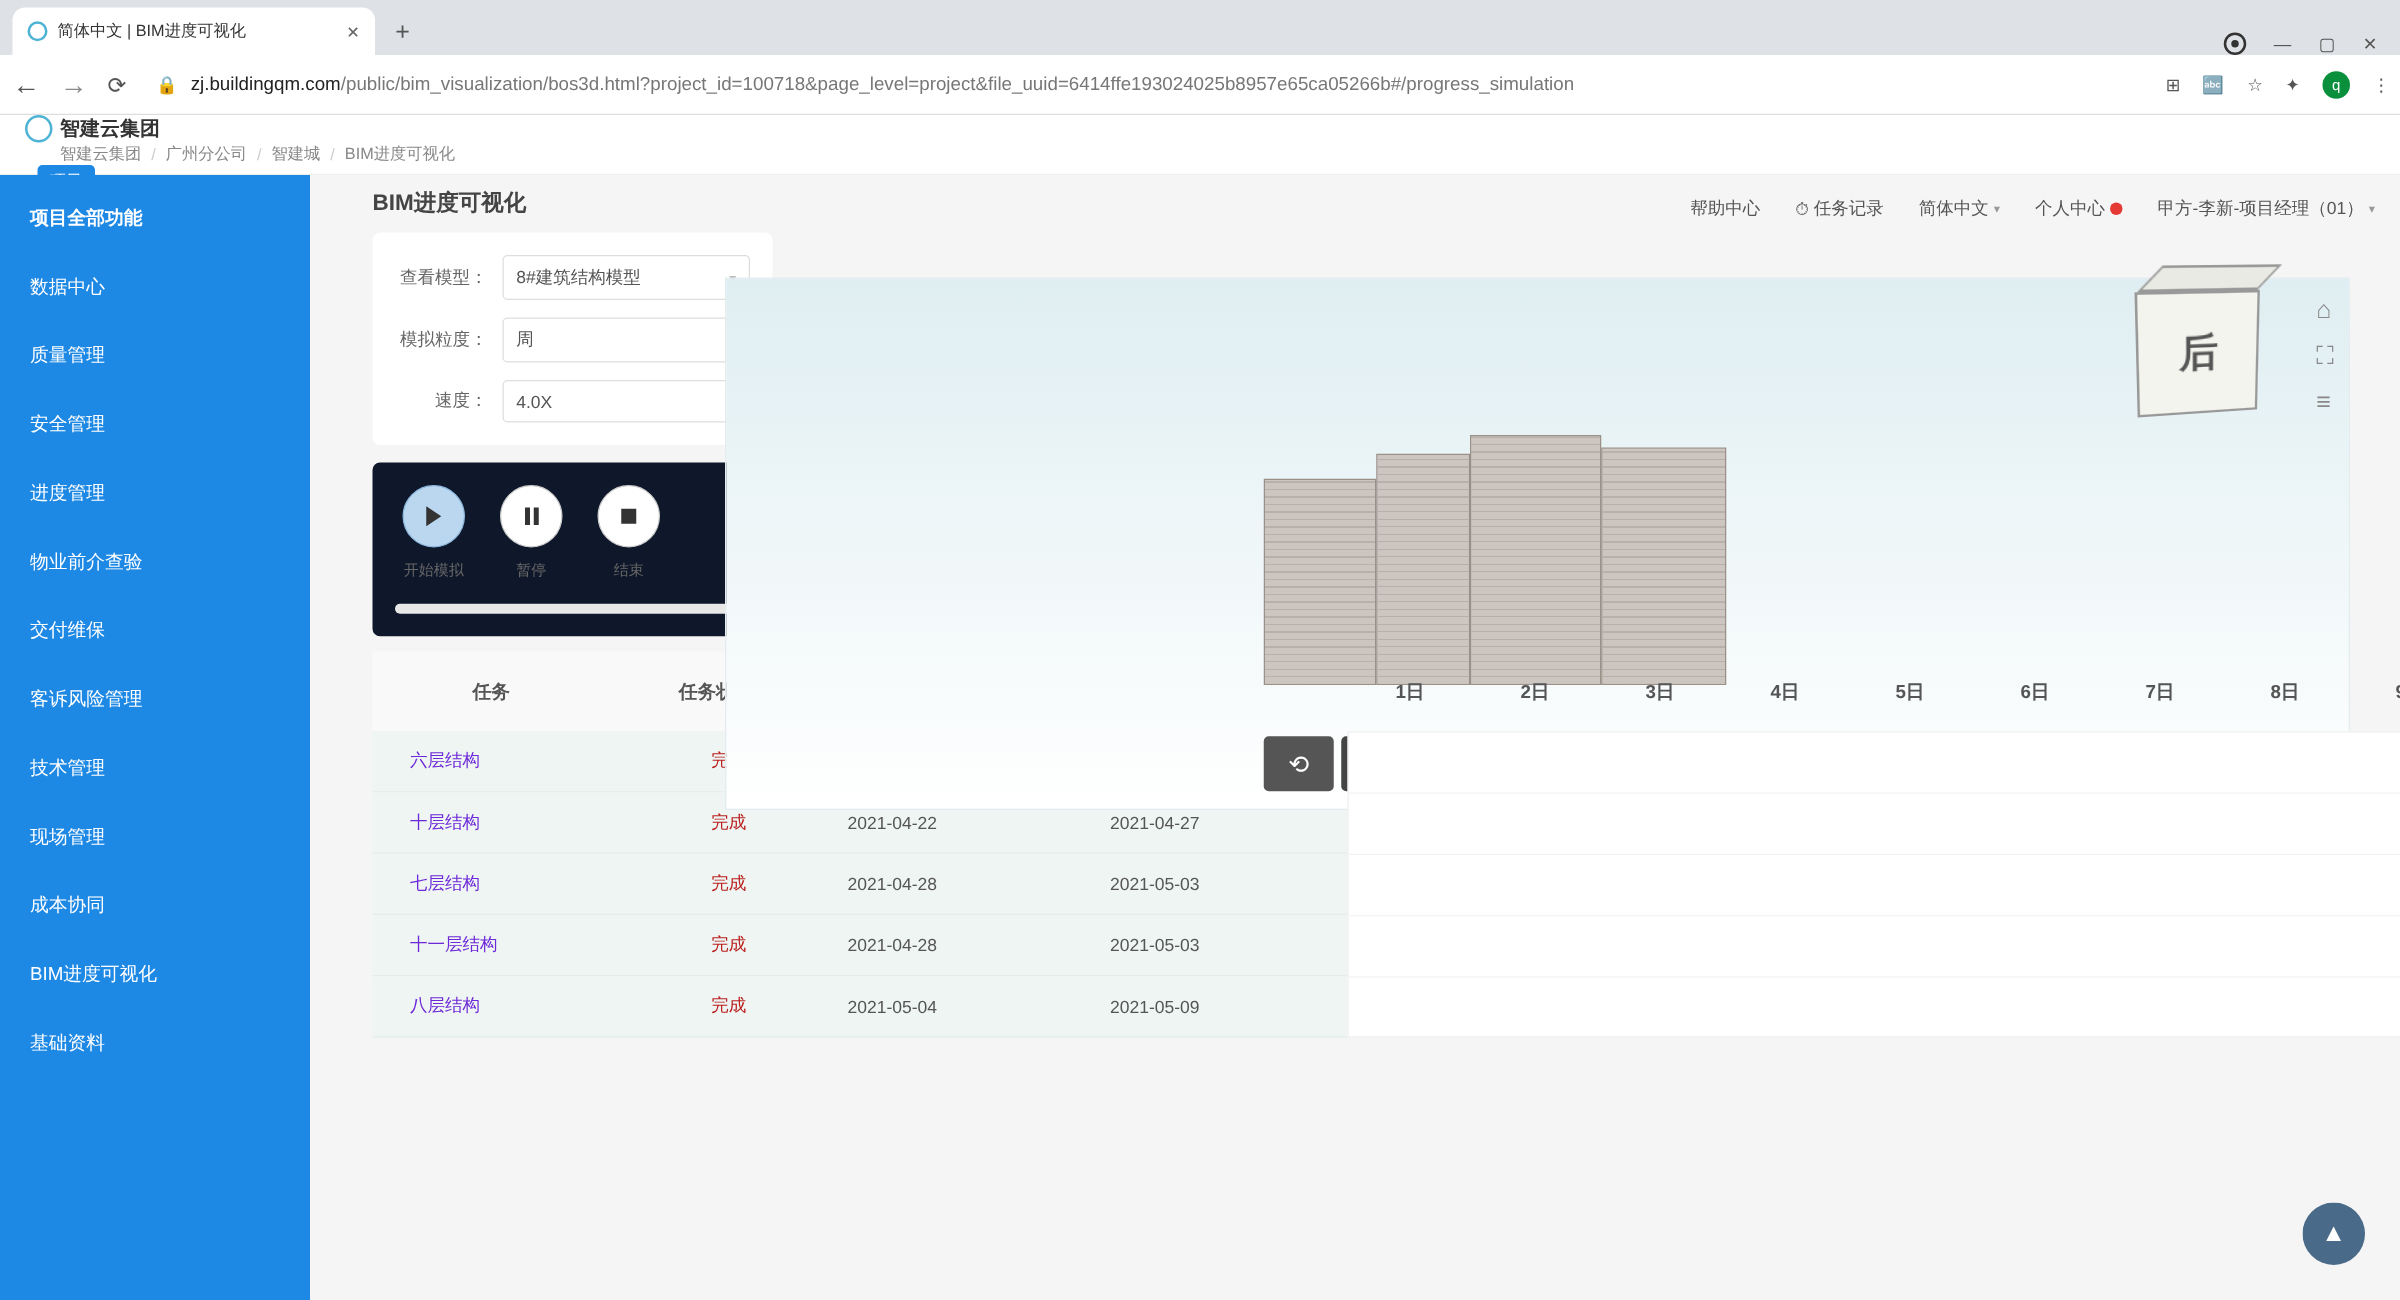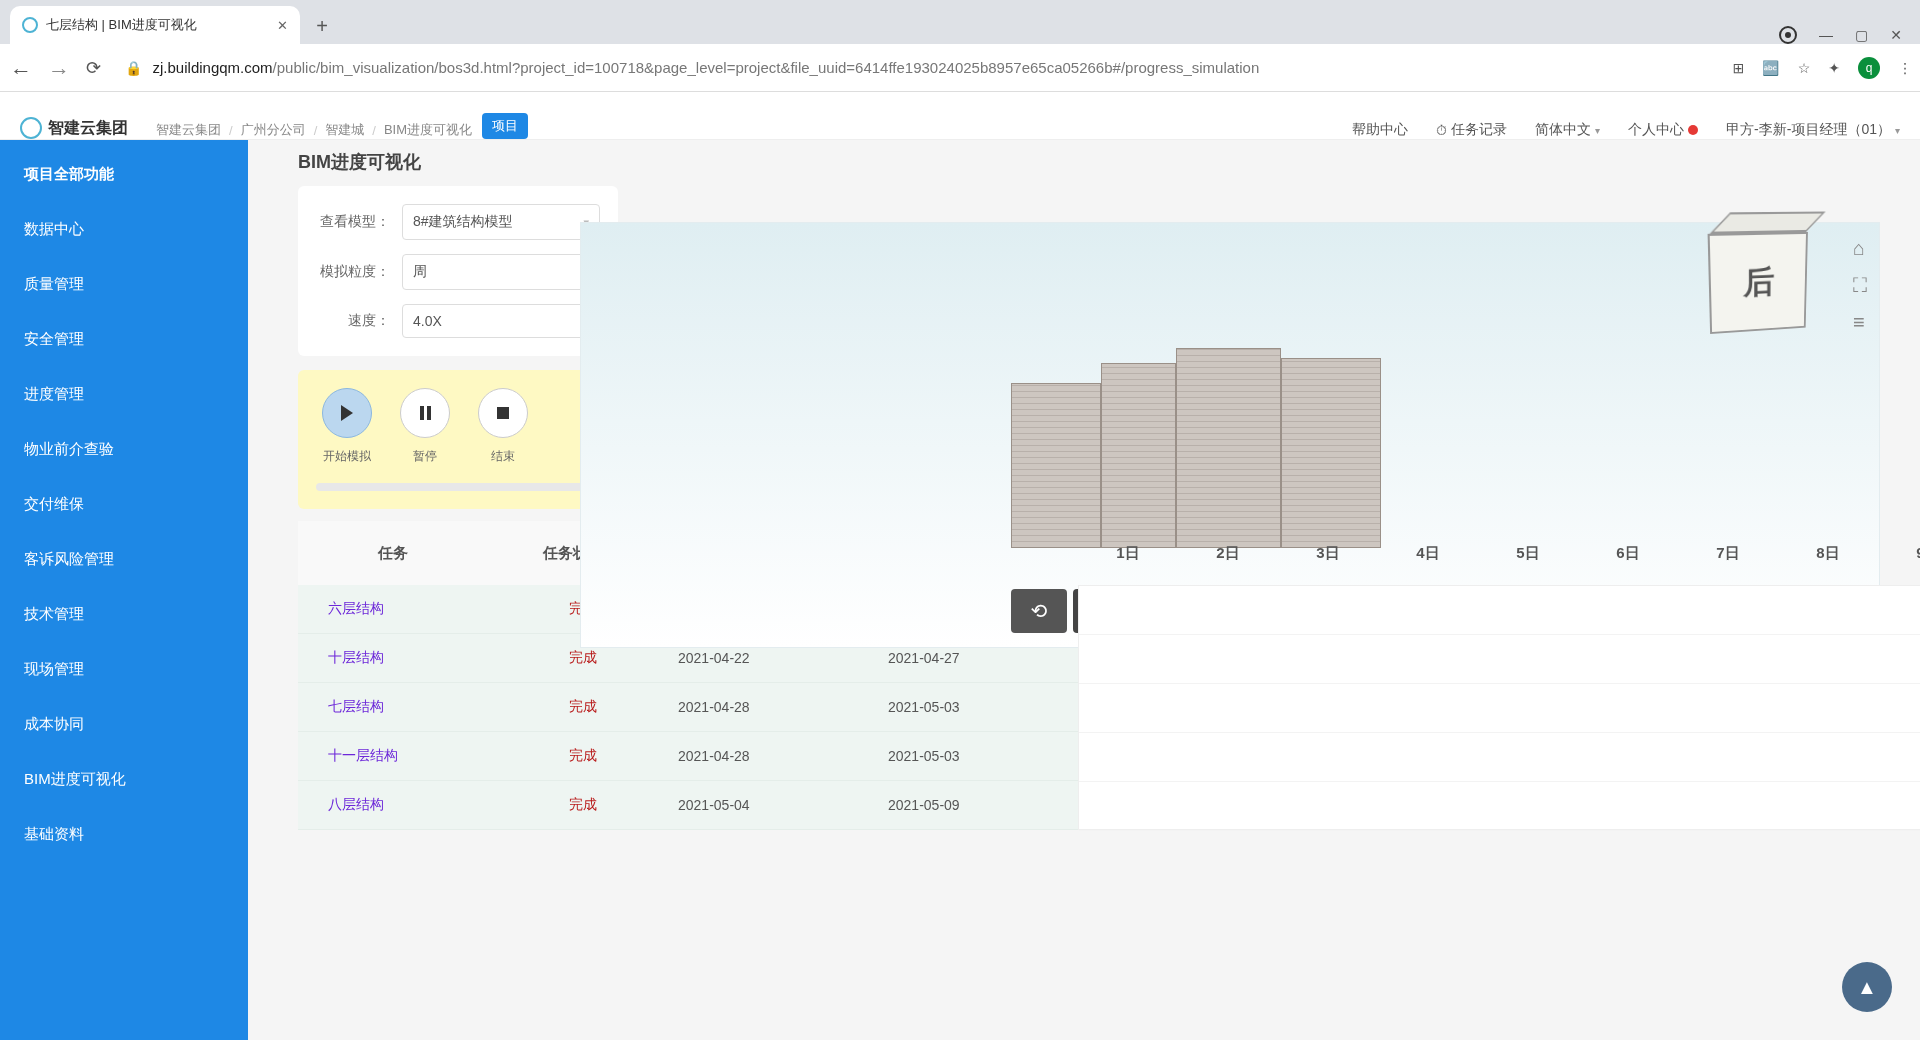--- a/index.html
+++ b/index.html
@@ -24,21 +24,21 @@
 .url { flex: 1; display: flex; align-items: center; gap: 10px; color: #555; font-size: 15px; padding-left: 8px; }
 .url .host { color: #222; }
 .url .path { color: #777; }
 .lock { font-size: 14px; }
 .ext-icons { display: flex; gap: 18px; align-items: center; color: #555; }
 .ext-icons span { cursor: pointer; }
 .useravatar { width: 22px; height: 22px; background: #0a8f3c; color: #fff; border-radius: 50%; display: flex; align-items: center; justify-content: center; font-size: 12px; }
 .three-dots { letter-spacing: -2px; }
 
 
-.app-hdr { background: #fff; height: 48px; display: flex; align-items: flex-end; padding: 0 20px; border-bottom: 1px solid #eee; }
+.app-hdr { background: #fff; height: 48px; display: flex; align-items: flex-start; padding: 0 20px; border-bottom: 1px solid #eee; flex-direction: column; }
 .logo { display: flex; align-items: center; gap: 6px; font-size: 16px; font-weight: 600; color: #333; }
 .logo-ic { width: 22px; height: 22px; border: 2px solid #4db3d4; border-radius: 50%; position: relative; }
 .crumbs { margin-left: 28px; display: flex; align-items: center; gap: 8px; color: #999; font-size: 13px; }
 .crumbs a { color: #888; text-decoration: none; }
 .crumbs .sep { color: #ccc; }
 .badge-proj { background: #1e88e5; color: #fff; padding: 4px 10px; border-radius: 4px; font-size: 13px; margin-left: 10px; }
 .hdr-right { margin-left: auto; display: flex; align-items: center; gap: 28px; font-size: 14px; color: #555; }
 .hdr-right > div { cursor: pointer; display: flex; align-items: center; gap: 4px; }
 .red-dot { width: 10px; height: 10px; background: #e53935; border-radius: 50%; display: inline-block; }
 .chev { font-size: 10px; color: #999; }
@@ -51,21 +51,21 @@
 
 .main { flex: 1; display: flex; flex-direction: column; padding: 10px 20px 0 50px; overflow: hidden; }
 .page-title { font-size: 18px; font-weight: 600; color: #444; margin-bottom: 12px; }
 
 .controls-card { background: #fff; border-radius: 6px; padding: 18px; width: 320px; }
 .ctrl-row { display: flex; align-items: center; margin-bottom: 14px; }
 .ctrl-lbl { width: 86px; text-align: right; color: #666; font-size: 14px; padding-right: 12px; }
 .sel { flex: 1; border: 1px solid #ddd; border-radius: 4px; padding: 8px 10px; display: flex; justify-content: space-between; align-items: center; color: #555; cursor: pointer; }
 .sel .tri { color: #bbb; font-size: 11px; }
 
-.play-card { background: #fef9c3; border-radius: 6px; padding: 18px; width: 320px; margin-top: 14px; }
+.play-card { background: #0f172a; border-radius: 6px; padding: 18px; width: 320px; margin-top: 14px; }
 .play-btns { display: flex; gap: 28px; justify-content: flex-start; padding-left: 6px; }
 .p-col { display: flex; flex-direction: column; align-items: center; gap: 10px; }
 .p-btn { width: 50px; height: 50px; border: 1px solid #ccc; border-radius: 50%; display: flex; align-items: center; justify-content: center; cursor: pointer; background: #fff; }
 .p-btn.active { background: #bbd7ef; border-color: #8cb8df; }
 .p-lbl { font-size: 12px; color: #666; }
 .play-tri { width: 0; height: 0; border-left: 12px solid #333; border-top: 8px solid transparent; border-bottom: 8px solid transparent; }
 .pause-bars { display: flex; gap: 3px; }
 .pause-bars span { width: 4px; height: 14px; background: #333; }
 .stop-sq { width: 12px; height: 12px; background: #333; }
 .prog { height: 8px; background: #e8e8e8; border-radius: 4px; margin-top: 18px; }
@@ -101,21 +101,21 @@
 .gantt-body .row-line { height: 49px; border-bottom: 1px solid #f3f3f3; }
 
 .fab { position: fixed; right: 28px; bottom: 28px; width: 50px; height: 50px; background: #4a6a8a; border-radius: 50%; display:flex;align-items:center;justify-content:center;color:#fff;font-size:20px;cursor:pointer; }
 </style>
 </head>
 <body>
 
 <div class="browser-top">
   <div class="tab">
     <span class="favicon"></span>
-    <span class="title">七层结构 | BIM进度可视化</span>
+    <span class="title">简体中文 | BIM进度可视化</span>
     <span class="x">✕</span>
   </div>
   <div class="newtab">+</div>
   <div class="winctrls">
     <span class="circ"></span>
     <span>—</span>
     <span>▢</span>
     <span>✕</span>
   </div>
 </div>

